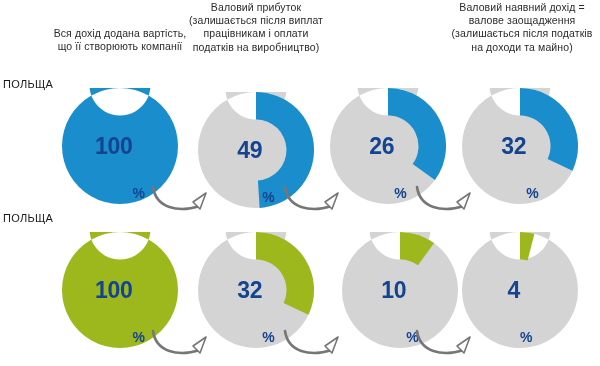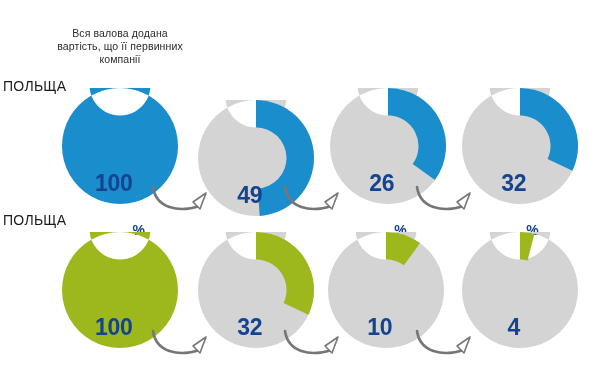--- a/index.html
+++ b/index.html
@@ -31,21 +31,21 @@
     letter-spacing: 0.1px;
   }
   .col-caption.c0 { left: 52px;  top: 27px; width: 136px; }
   .col-caption.c1 { left: 188px; top: 1px;  width: 136px; }
   .col-caption.c2 { left: 318px; top: 1px;  width: 140px; }
   .col-caption.c3 { left: 446px; top: 1px;  width: 152px; }
 
   
   .row-label {
     position: absolute;
-    font-size: 14px;
+    font-size: 11px;
     font-weight: 400;
     color: #1a1a1a;
     letter-spacing: 0.3px;
     font-family: "Liberation Sans", sans-serif;
     white-space: nowrap;
   }
   .row-label.r0 { left: 3px; top: 78px; }
   .row-label.r1 { left: 3px; top: 212px; }
 
   
@@ -59,21 +59,20 @@
   .donut-value {
     position: absolute;
     left: 0;
     top: 0;
     width: 116px;
     height: 116px;
     display: flex;
     align-items: center;
     justify-content: center;
     pointer-events: none;
-    margin-top: 37px;
   }
   .donut-value .num {
     font-size: 23px;
     font-weight: bold;
     color: #14438f;
     font-family: "Liberation Sans", sans-serif;
     letter-spacing: -0.3px;
   }
   .donut-value .pct {
     font-size: 14px;
@@ -91,36 +90,38 @@
     width: 72px;
     height: 34px;
   }
   .arrow svg { display: block; width: 72px; height: 34px; }
 </style>
 </head>
 <body>
 
 <div id="infographic">
 
-  <div class="col-caption c0">Вся валова додана вартість, що її первинних компанії</div>
+  <div class="col-caption c0">Вся дохід додана вартість, що її створюють компанії</div>
+  <div class="col-caption c1">Валовий прибуток (залишається після виплат працівникам і оплати податків на виробництво)</div>
+  <div class="col-caption c3">Валовий наявний дохід = валове заощадження (залишається після податків на доходи та майно)</div>
 
   <div class="row-label r0">ПОЛЬЩА</div>
   <div class="row-label r1">ПОЛЬЩА</div>
 
   <div class="donut" id="d-0-0" style="left:62px; top:88px;">
     <svg viewBox="0 0 116 116">
         <path d="M 58 0 A 58 58 0 1 1 57.999 0 Z M 58 27.5 A 30.5 30.5 0 1 0 57.999 27.5 Z" fill="#1a8ecd" fill-rule="evenodd"></path>
       </svg>
     <div class="donut-value">
       <span class="num">100</span>
         <span class="pct">%</span>
     </div>
   </div>
 
-  <div class="donut" id="d-0-1" style="left:198px; top:100px;">
+  <div class="donut" id="d-0-1" style="left:198px; top:92px;">
     <svg viewBox="0 0 116 116">
         <path d="M 58 0 A 58 58 0 1 1 57.999 0 Z M 58 27.5 A 30.5 30.5 0 1 0 57.999 27.5 Z" fill="#d4d4d4" fill-rule="evenodd"></path>
         <path d="M 58 0 A 58 58 0 0 1 61.641850132700185 115.88555024883975 L 59.915110845644065 88.43981521706229 A 30.5 30.5 0 0 0 58 27.5 Z" fill="#1a8ecd"></path>
       </svg>
     <div class="donut-value">
       <span class="num">49</span>
         <span class="pct">%</span>
     </div>
   </div>
 
@@ -185,21 +186,21 @@
     <svg viewBox="0 0 116 116">
         <path d="M 58 0 A 58 58 0 1 1 57.999 0 Z M 58 27.5 A 30.5 30.5 0 1 0 57.999 27.5 Z" fill="#d4d4d4" fill-rule="evenodd"></path>
         <path d="M 58 0 A 58 58 0 0 1 110.47996904302913 82.69519891077422 L 85.59722510021359 70.98626839273471 A 30.5 30.5 0 0 0 58 27.5 Z" fill="#9cb81c"></path>
       </svg>
     <div class="donut-value">
       <span class="num">32</span>
         <span class="pct">%</span>
     </div>
   </div>
 
-  <div class="donut" id="d-1-2" style="left:328px; top:232px;">
+  <div class="donut" id="d-1-2" style="left:342px; top:232px;">
     <svg viewBox="0 0 116 116">
         <path d="M 58 0 A 58 58 0 1 1 57.999 0 Z M 58 27.5 A 30.5 30.5 0 1 0 57.999 27.5 Z" fill="#d4d4d4" fill-rule="evenodd"></path>
         <path d="M 58 0 A 58 58 0 0 1 92.09154463296343 11.07701432625305 L 75.92745019492043 33.3249816715641 A 30.5 30.5 0 0 0 58 27.5 Z" fill="#9cb81c"></path>
       </svg>
     <div class="donut-value">
       <span class="num">10</span>
         <span class="pct">%</span>
     </div>
   </div>
 

